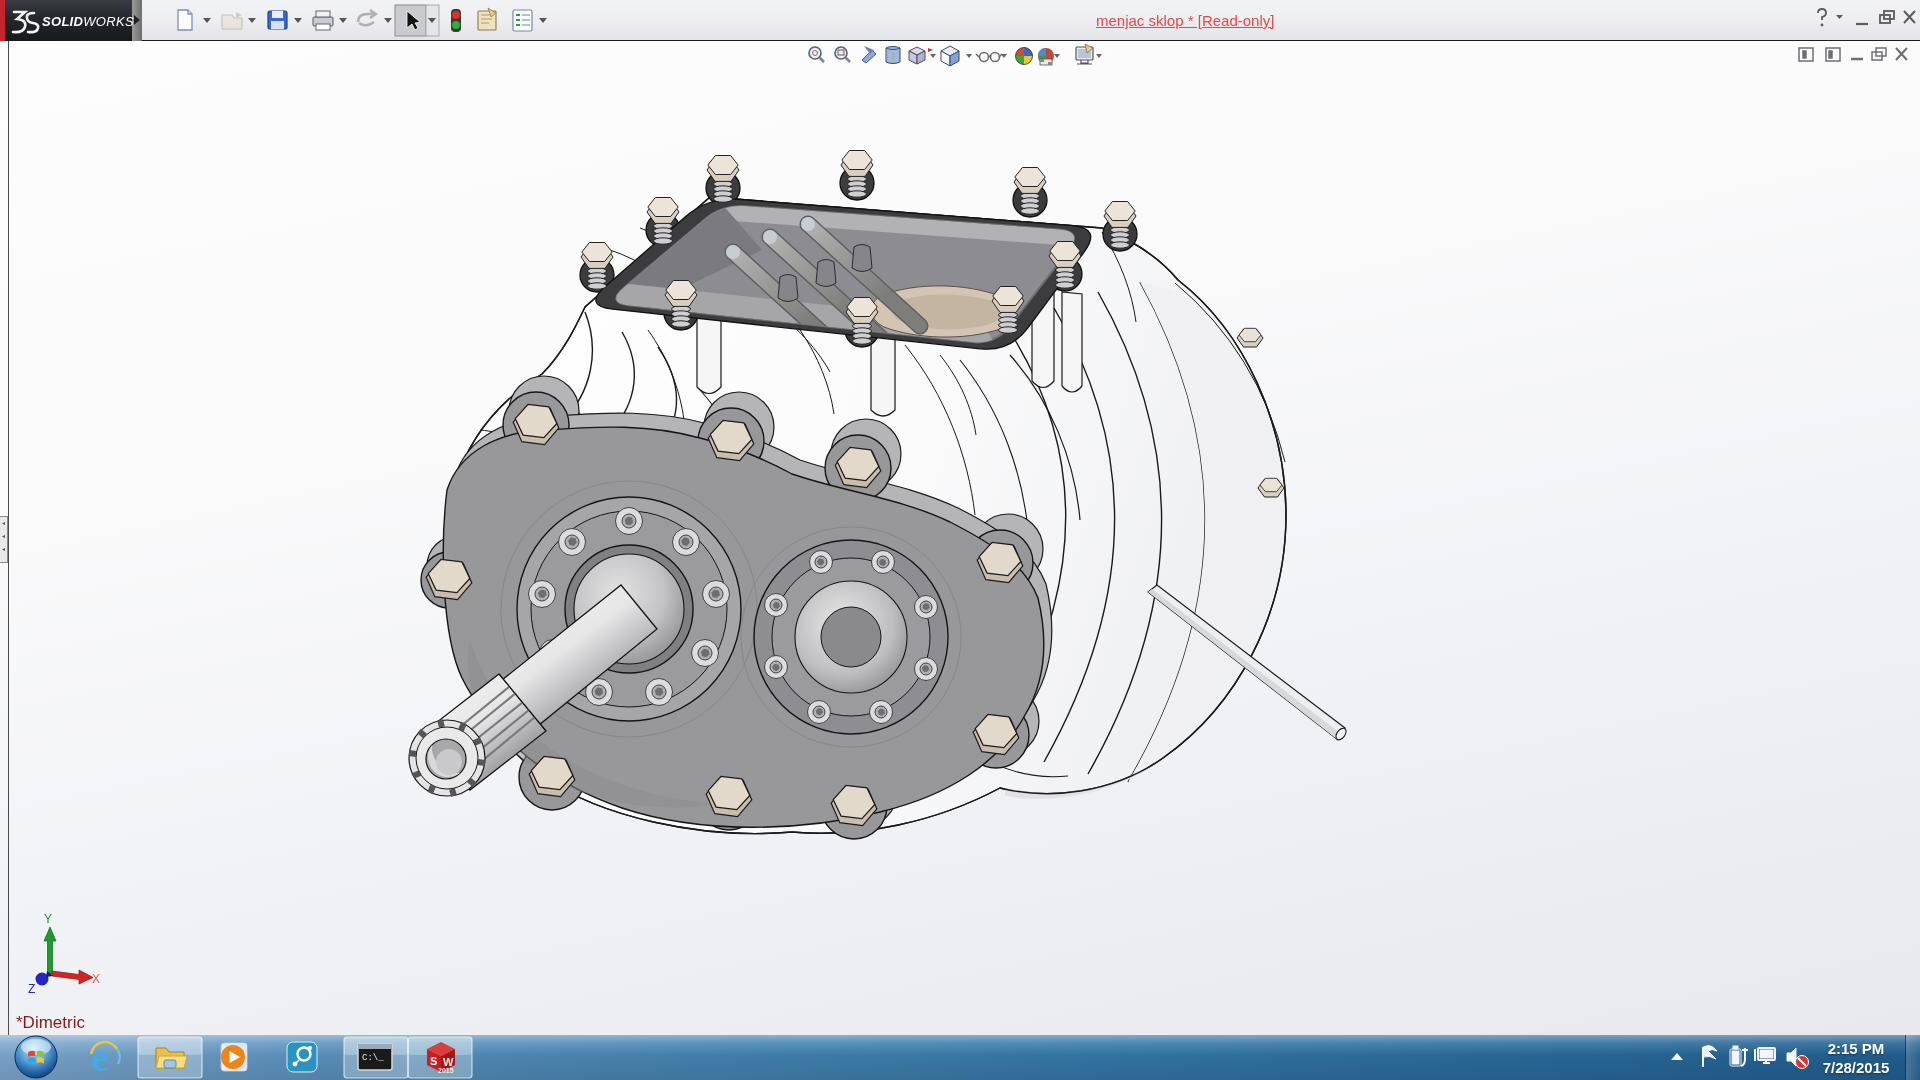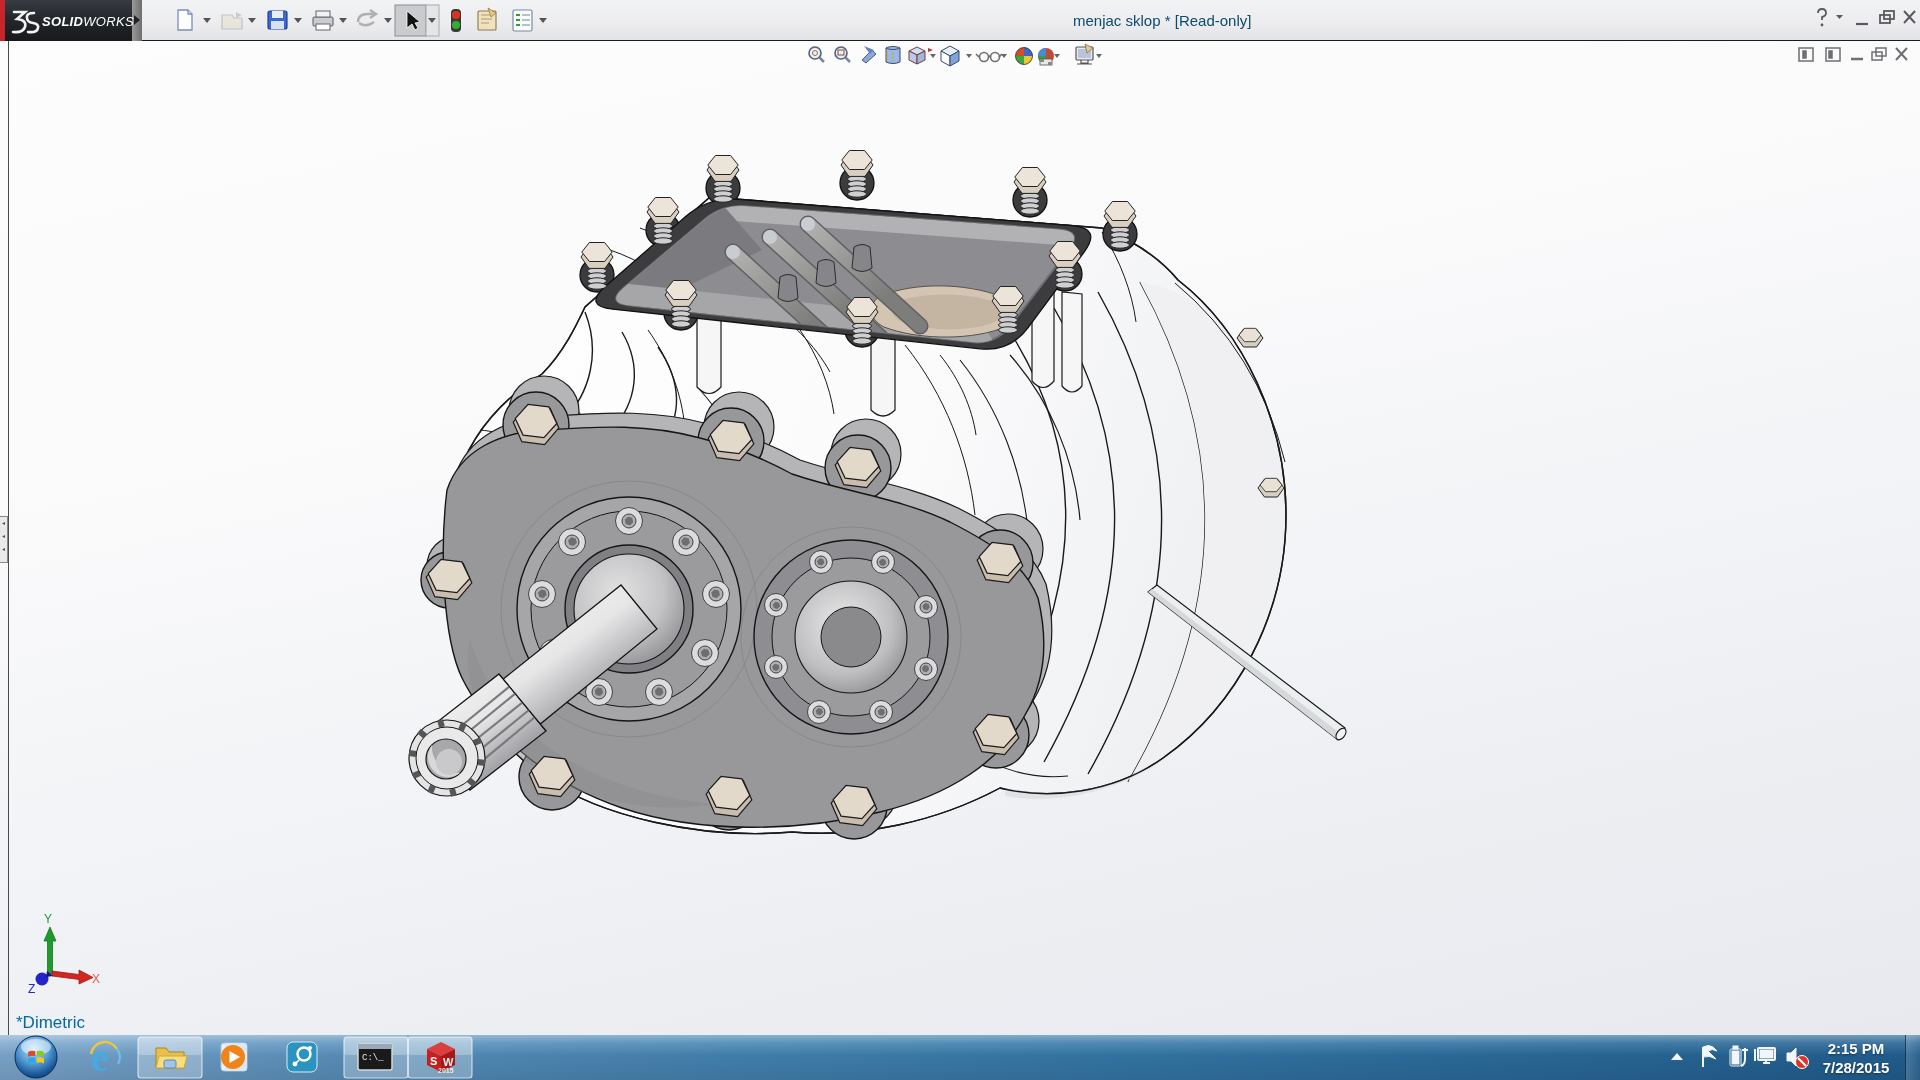--- a/index.html
+++ b/index.html
@@ -7,29 +7,29 @@
   .abs{position:absolute;}
   
   #titlebar{left:0;top:0;width:1920px;height:41px;
     background:linear-gradient(180deg,#f2f3f4 0%,#ededef 55%,#e2e4e7 100%);
     border-bottom:1px solid #1b1b1b;box-sizing:border-box;}
   #redstrip{left:0;top:0;width:5px;height:41px;background:#c8242b;}
   #swblock{left:5px;top:0;width:127px;height:41px;
     background:linear-gradient(180deg,#383c42 0%,#24272b 45%,#17191c 100%);}
   #swsep{left:132px;top:0;width:10px;height:41px;
     background:linear-gradient(90deg,#9a9a9a,#6e6e6e);}
-  #titletext{left:1073px;top:12px;font-size:15px;color:#0c4a6e;}
+  #titletext{left:1096px;top:12px;font-size:15px;color:#ef4444;text-decoration:underline;}
   
   #viewport{left:0;top:41px;width:1920px;height:994px;
     background:linear-gradient(168deg,#fdfdfd 0%,#fafafb 35%,#edeff3 75%,#e7e9ee 100%);}
   #leftline{left:8px;top:41px;width:1px;height:994px;background:#4a4a4a;}
   #lefttab{left:0px;top:516px;width:8px;height:47px;background:#e9e9ea;
     border:1px solid #888;border-left:none;box-sizing:border-box;
     color:#555;font-size:6px;line-height:13px;text-align:center;}
-  #dimetric{left:16px;top:1013px;font-size:17px;color:#0369a1;}
+  #dimetric{left:16px;top:1013px;font-size:17px;color:#7f1d1d;}
   
   #taskbar{left:0;top:1035px;width:1920px;height:45px;
     background:linear-gradient(90deg,#7ea8cf 0%,#5a91bd 18%,#4484b2 38%,#3578a8 58%,#2b6c9d 78%,#225f90 100%);}
   #taskbar::before{content:"";position:absolute;left:0;top:0;width:100%;height:100%;
     background:linear-gradient(180deg,rgba(255,255,255,.38) 0%,rgba(255,255,255,.12) 18%,rgba(0,0,0,.05) 45%,rgba(0,0,0,.12) 100%);}
   #clock{left:1814px;top:1039px;width:84px;text-align:center;color:#fff;
     font-size:15px;line-height:19px;text-shadow:0 1px 2px rgba(0,30,60,.6);font-weight:bold;}
   #showdesk{left:1905px;top:1035px;width:15px;height:45px;
     background:linear-gradient(90deg,rgba(255,255,255,.18),rgba(255,255,255,.05));
     border-left:1px solid rgba(10,40,70,.7);box-sizing:border-box;}

